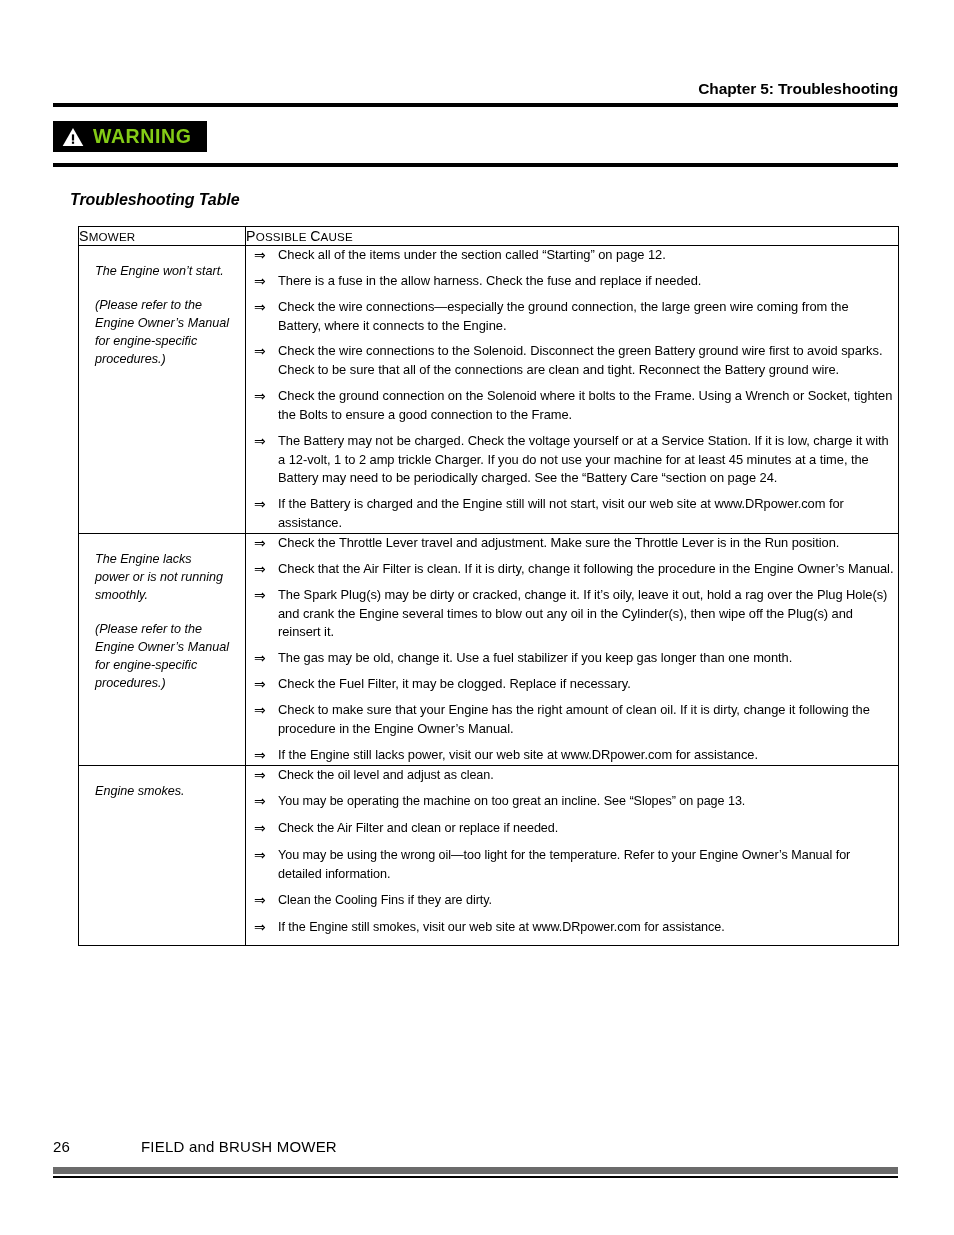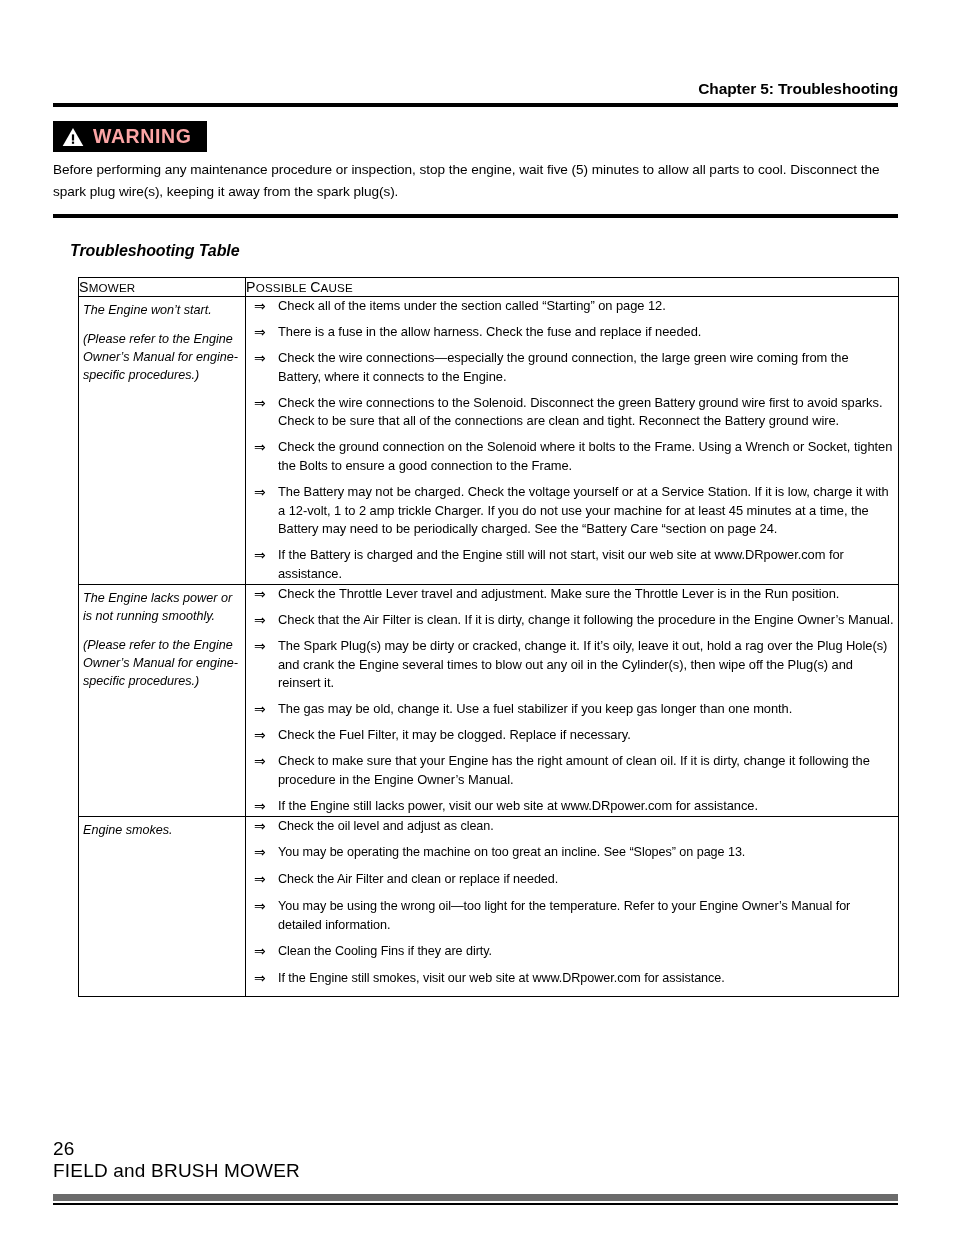--- a/index.html
+++ b/index.html
@@ -70,21 +70,21 @@
     height: 20px;
     display: block;
     margin-right: 9px;
     flex: 0 0 auto;
   }
   .warning-word {
     font-size: 19.5px;
     font-weight: bold;
     letter-spacing: 0.6px;
     line-height: 1;
-    color: #fca5a5;
+    color: #84cc16;
   }
   .warning-text {
     font-size: 13.6px;
     line-height: 1.62;
     margin: 7px 0 0 0;
     letter-spacing: -0.05px;
   }
   .rule-thick-2 {
     height: 4px;
     background: #000000;
@@ -131,21 +131,21 @@
   }
   .sc .cap { font-size: 14.2px; }
   .sc .sm  { font-size: 11.6px; }
 
   td.symptom {
     padding: 9px 8px 10px 9px;
     font-style: italic;
     font-size: 12.6px;
     line-height: 1.43;
   }
-  td.symptom p { margin: 4px; }
+  td.symptom p { margin: 16px; }
   td.symptom p + p { margin-top: 11px; }
 
   td.cause {
     padding: 8px 8px 9px 0;
   }
   ul.causes {
     list-style: none;
     margin: 0;
     padding: 0;
   }
@@ -177,24 +177,23 @@
 
   
   .footer {
     position: absolute;
     left: 53px;
     top: 1138px;
     width: 845px;
   }
   .footer-line {
     display: flex;
-    align-items: flex-start;
-    font-size: 19px;
+    align-items: flex-end;
+    font-size: 15px;
     letter-spacing: 0.2px;
-    flex-direction: column;
   }
   .pg-num { width: 88px; }
   .bar-gray {
     margin-top: 12px;
     height: 7px;
     background: #6b6b6b;
     width: 100%;
   }
   .bar-gap { height: 2px; background: #ffffff; }
   .bar-black {
@@ -216,21 +215,20 @@
 
     <div class="warning-wrap">
       <div class="warning-banner">
         <svg class="warn-tri" viewBox="0 0 22 20" aria-hidden="true">
           <polygon points="11,1 21.3,19 0.7,19" fill="#ffffff"></polygon>
           <rect x="9.9" y="7.4" width="2.2" height="6.1" fill="#000000"></rect>
           <rect x="9.9" y="14.6" width="2.2" height="2.2" fill="#000000"></rect>
         </svg>
         <span class="warning-word">WARNING</span>
       </div>
-      <p class="warning-text">Before performing any maintenance procedure or inspection, stop the engine, wait five (5) minutes to allow all parts to cool. Disconnect the spark plug wire(s), keeping it away from the spark plug(s).</p>
       <div class="rule-thick-2"></div>
     </div>
 
     <h2 class="section-heading">Troubleshooting Table</h2>
 
     <div class="tbl-wrap">
       <table class="ts">
         <colgroup>
           <col class="c-symptom">
           <col class="c-cause">

